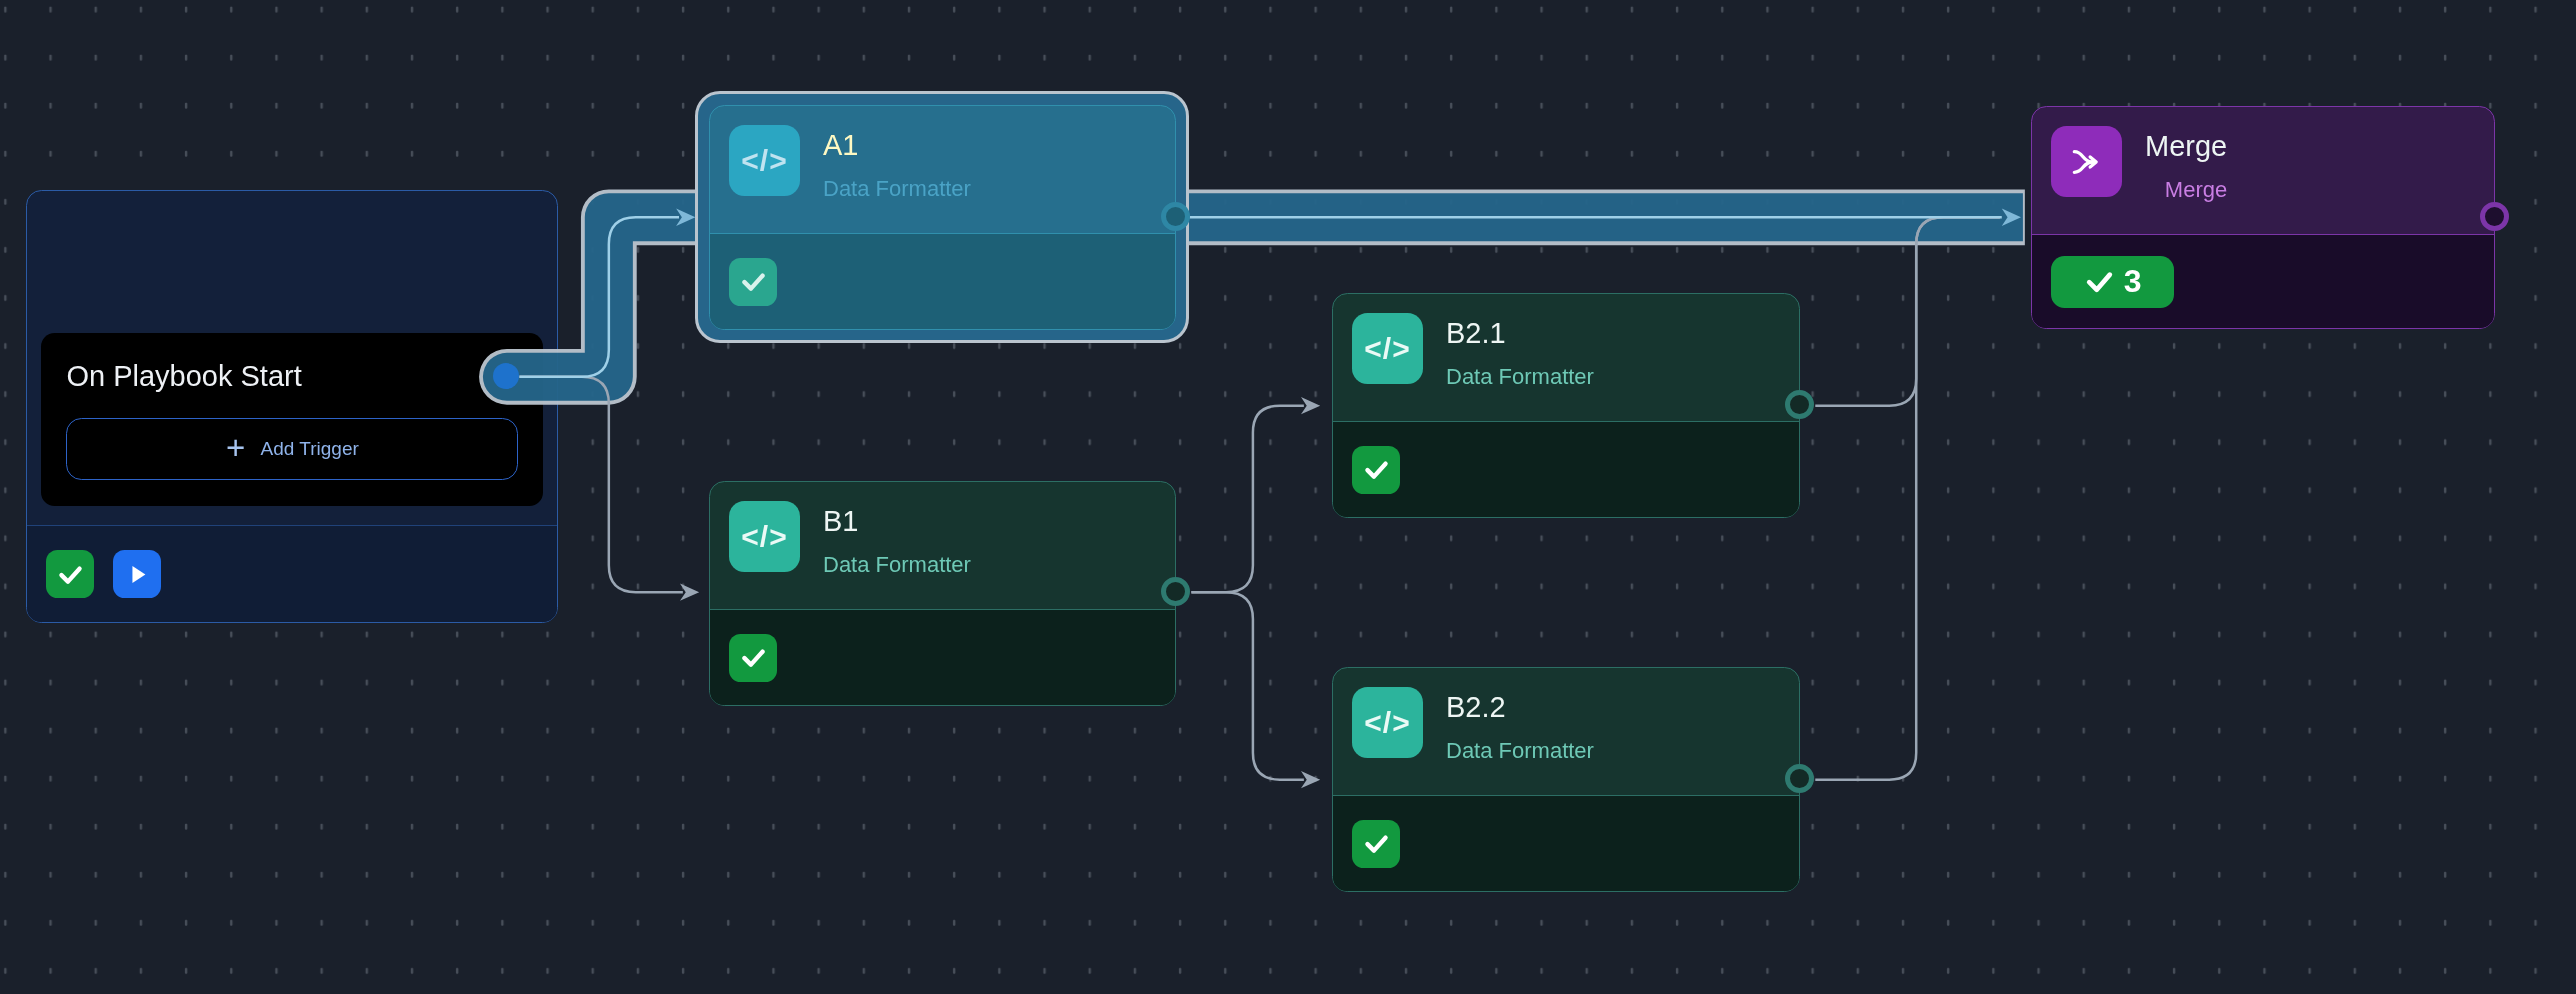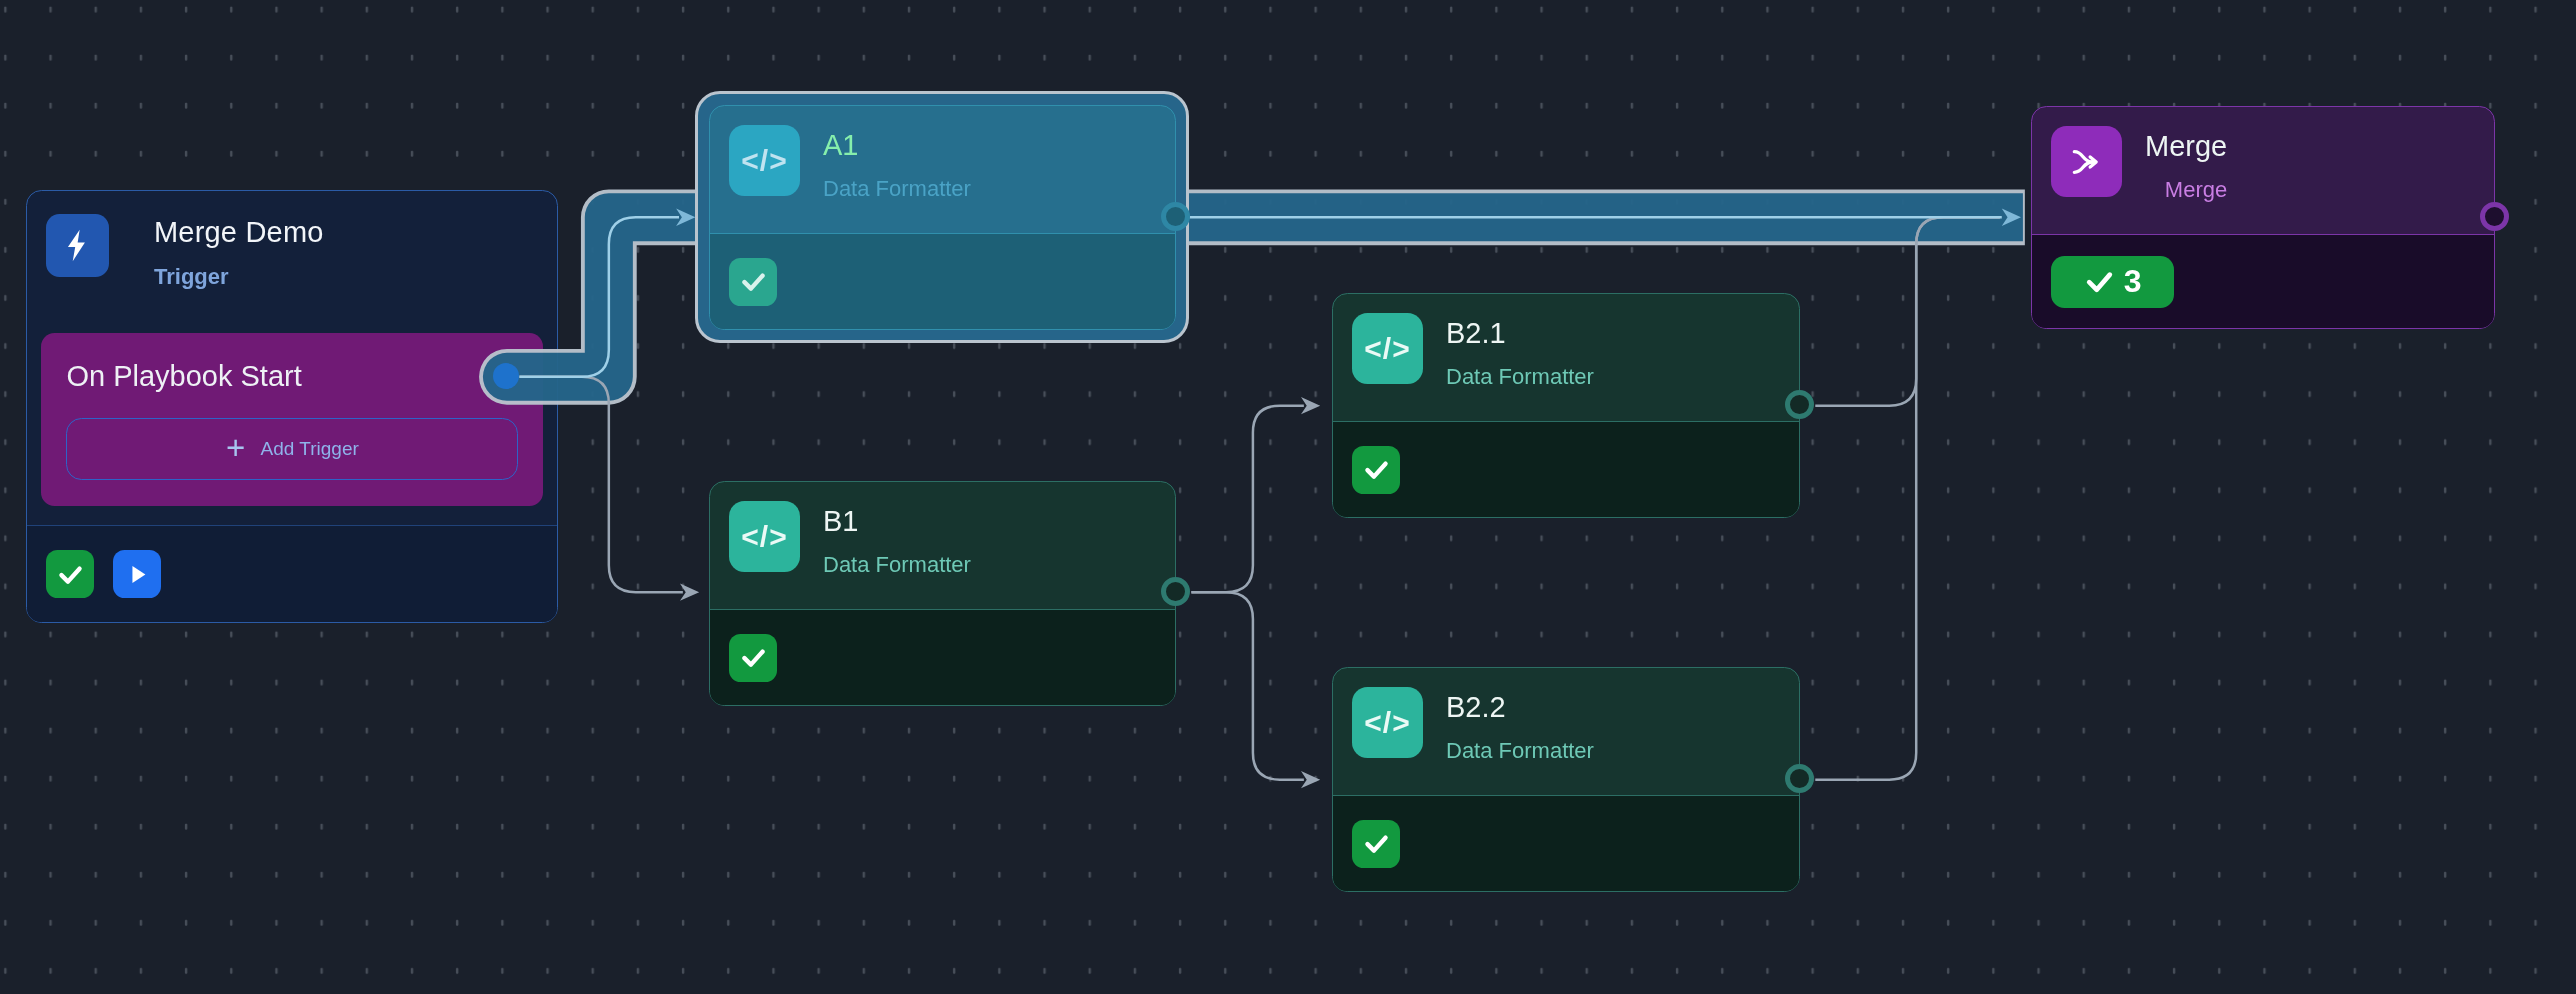--- a/index.html
+++ b/index.html
@@ -16,21 +16,21 @@
   .node{position:absolute;border-radius:15.4px;box-sizing:border-box;}
 
   
   .node.trigger{background:#13203a;border:1.9px solid #2b5ba6;}
   .t-header{position:absolute;left:0;top:0;right:0;height:142px;}
   .icon-sq{display:flex;align-items:center;justify-content:center;border-radius:15.4px;}
   .t-icon{position:absolute;left:19px;top:23px;width:63px;height:63px;background:#2257b0;border-radius:13.5px;}
   .t-titles{position:absolute;left:127px;top:25px;}
   .t-title{font-size:29px;color:#f2f5f9;font-weight:400;letter-spacing:0.2px;}
   .t-sub{margin-top:15.4px;font-size:22px;font-weight:700;color:#7fa5dc;}
-  .t-panel{position:absolute;left:14.4px;top:142px;width:502px;height:173px;background:#701a75;border-radius:13.5px;box-sizing:border-box;padding:27px 25px 0 25px;}
+  .t-panel{position:absolute;left:14.4px;top:142px;width:502px;height:173px;background:#000000;border-radius:13.5px;box-sizing:border-box;padding:27px 25px 0 25px;}
   .t-event{font-size:29px;color:#eef1f5;}
   .add-trigger{margin-top:25px;width:452px;height:62px;background:transparent;border:1.9px solid #2d63c8;border-radius:15.4px;
     display:flex;align-items:center;justify-content:center;gap:15.4px;cursor:pointer;box-sizing:border-box;}
   .add-trigger .plus{font-size:33px;color:#a7c4ef;font-weight:400;line-height:1;margin-top:-2.9px;}
   .add-trigger .lbl{font-size:19px;color:#8fb3ea;}
   .t-footer{position:absolute;left:0;right:0;top:334px;bottom:0;border-top:1.9px solid rgba(43,91,166,.6);background:#101d36;
     border-radius:0 0 13.5px 13.5px;display:flex;align-items:center;gap:19px;padding-left:19px;}
   .badge{width:48px;height:48px;border-radius:11.5px;display:flex;align-items:center;justify-content:center;}
   .badge.green{background:#12993f;}
   .badge.play{background:#1f6ff0;}
@@ -49,21 +49,21 @@
   .node.teal{background:#16352f;border:1.9px solid #2c6e64;}
   .node.teal .std-footer{background:#0c211c;border-top:1.9px solid #2c6e64;}
   .node.teal .std-icon{background:#2cb49c;}
   .node.teal .std-sub{color:#6ec9b6;}
 
   
   .halo{position:absolute;background:#26658a;border:3.8px solid #bac4ce;border-radius:25px;box-sizing:border-box;}
   .node.selected{background:#266f8e;border:1.9px solid #3090ad;}
   .node.selected .std-footer{background:#1d6076;border-top:1.9px solid #3090ad;}
   .node.selected .std-icon{background:#2ba6c2;}
-  .node.selected .std-title{color:#86efac;}
+  .node.selected .std-title{color:#fef9c3;}
   .node.selected .std-sub{color:#4aa3c6;}
   .node.selected .code-glyph{color:#bfe3f0;}
 
   
   .node.purple{background:#331b4a;border:1.9px solid #7c35a8;text-align:right;}
   .node.purple .std-footer{background:#190c29;border-top:1.9px solid #7c35a8;}
   .node.purple .std-icon{background:#8e2cba;}
   .node.purple .std-sub{color:#c97ee3;}
   .pill{height:52px;min-width:92px;border-radius:13.5px;background:#12993f;display:flex;align-items:center;justify-content:center;gap:7.7px;padding:0 15.4px;}
   .pill .cnt{font-size:32px;font-weight:700;color:#ffffff;}
@@ -82,31 +82,20 @@
   <svg class="layer z0" width="2576" height="994" viewBox="0 0 2679 1034">
     <defs>
       <pattern id="dots" width="47" height="50" patternUnits="userSpaceOnUse">
         <rect x="4" y="7" width="2.5" height="6" rx="1" fill="#474e59"></rect>
       </pattern>
     </defs>
     <rect x="0" y="0" width="2679" height="1034" fill="url(#dots)"></rect>
   </svg>
 
   <div class="node trigger z1" style="left:26px;top:190px;width:532px;height:433px;">
-    <div class="t-header">
-      <div class="icon-sq t-icon">
-        <svg width="37" height="37" viewBox="0 0 24 24">
-            <path d="M13.4 1.8 5.8 13h4.7l-1.6 9.2L16.8 10h-4.7z" fill="#ffffff"></path>
-          </svg>
-      </div>
-      <div class="t-titles">
-        <div class="t-title">Merge Demo</div>
-        <div class="t-sub">Trigger</div>
-      </div>
-    </div>
     <div class="t-panel">
       <div class="t-event">On Playbook Start</div>
       <button class="add-trigger">
         <span class="plus">+</span>
         <span class="lbl">Add Trigger</span>
       </button>
     </div>
     <div class="t-footer">
       <div class="badge green">
         <svg width="31" height="31" viewBox="0 0 24 24">

